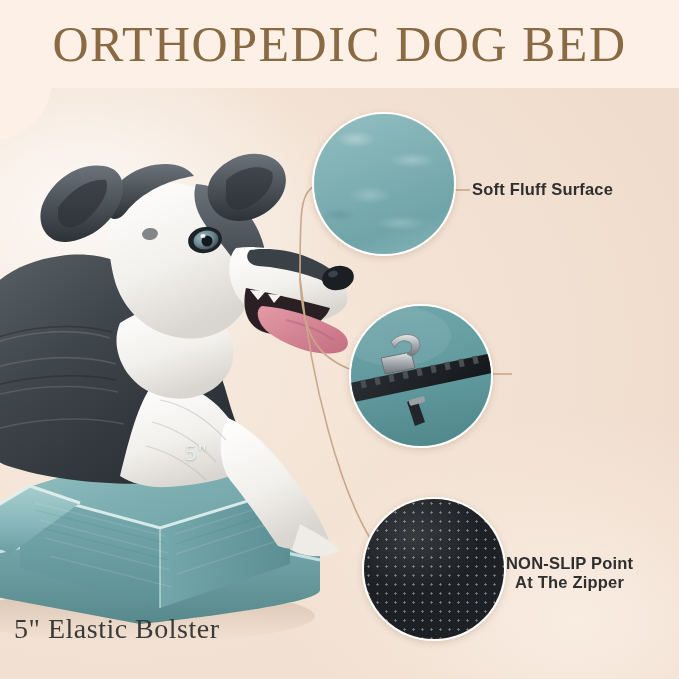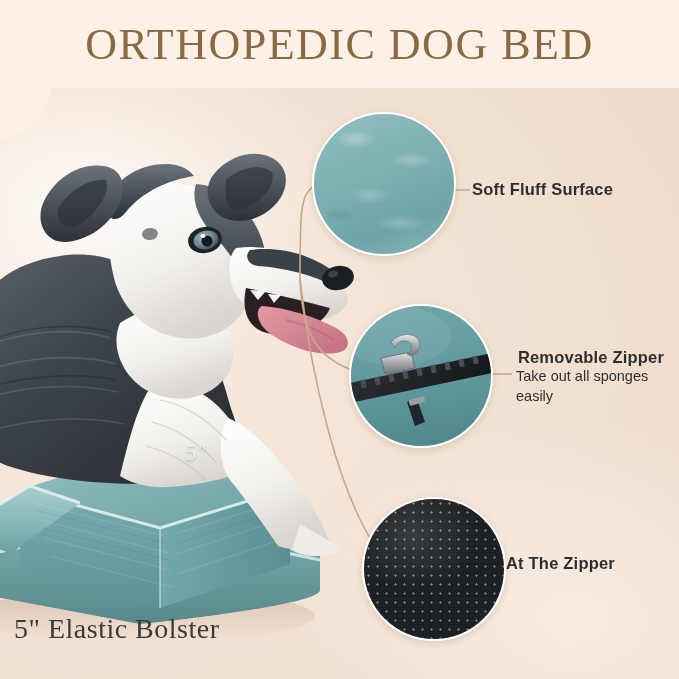--- a/index.html
+++ b/index.html
@@ -22,21 +22,21 @@
     left: 0; top: 0;
     width: 679px;
     height: 88px;
     background: #fdf1e7;
     display: flex;
     align-items: center;
     justify-content: center;
   }
   .title-text {
     font-family: "Liberation Serif", serif;
-    font-size: 44px;
+    font-size: 50px;
     letter-spacing: 1.5px;
     color: #8a6a43;
     white-space: nowrap;
   }
 
   
   .photo {
     position: absolute;
     left: 0;
     top: 88px;
@@ -436,24 +436,21 @@
     </div>
 
     <div class="callout c3">
       <div class="nonslip"></div>
     </div>
 
     <div class="anno a1">
       <div class="hl">Soft Fluff Surface</div>
     </div>
 
-    <div class="anno a2">
-      <div class="hl">Removable Zipper</div>
-      <div class="sl" style="max-width:150px;">Take out all sponges easily</div>
-    </div>
 
     <div class="anno a3">
+      <div class="hl">NON-SLIP Point</div>
       <div class="hl">At The Zipper</div>
     </div>
 
     <div class="photo-corner-tl"></div>
   </div>
 </div>
 
 </body></html>

